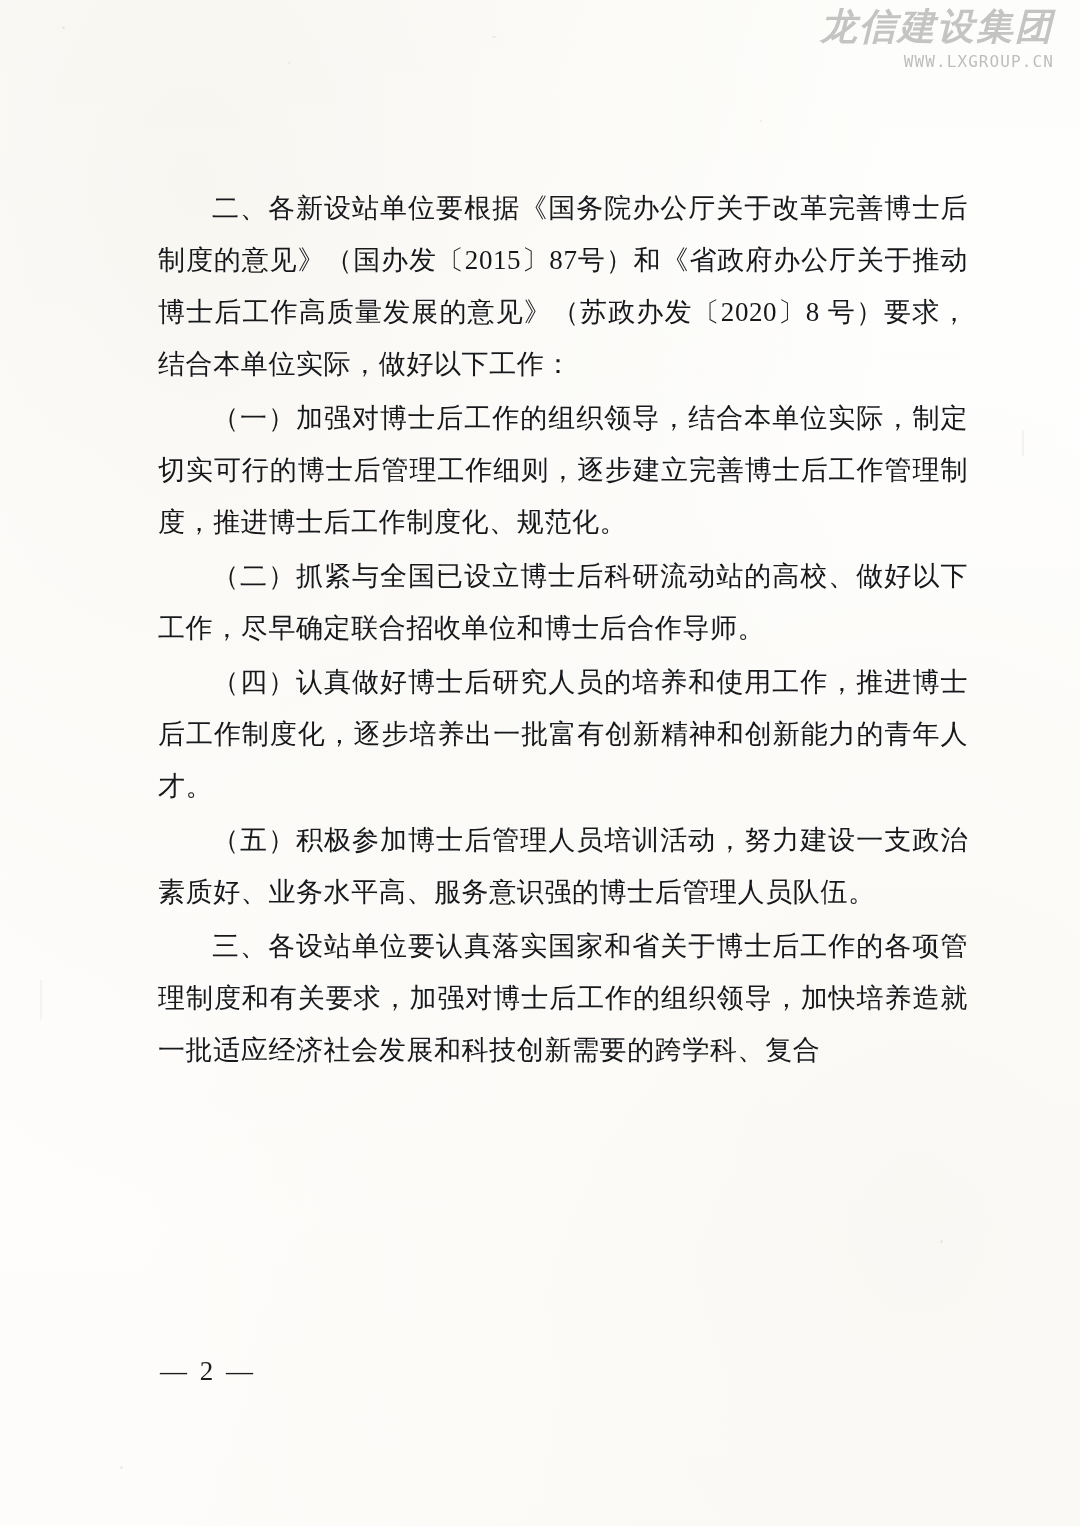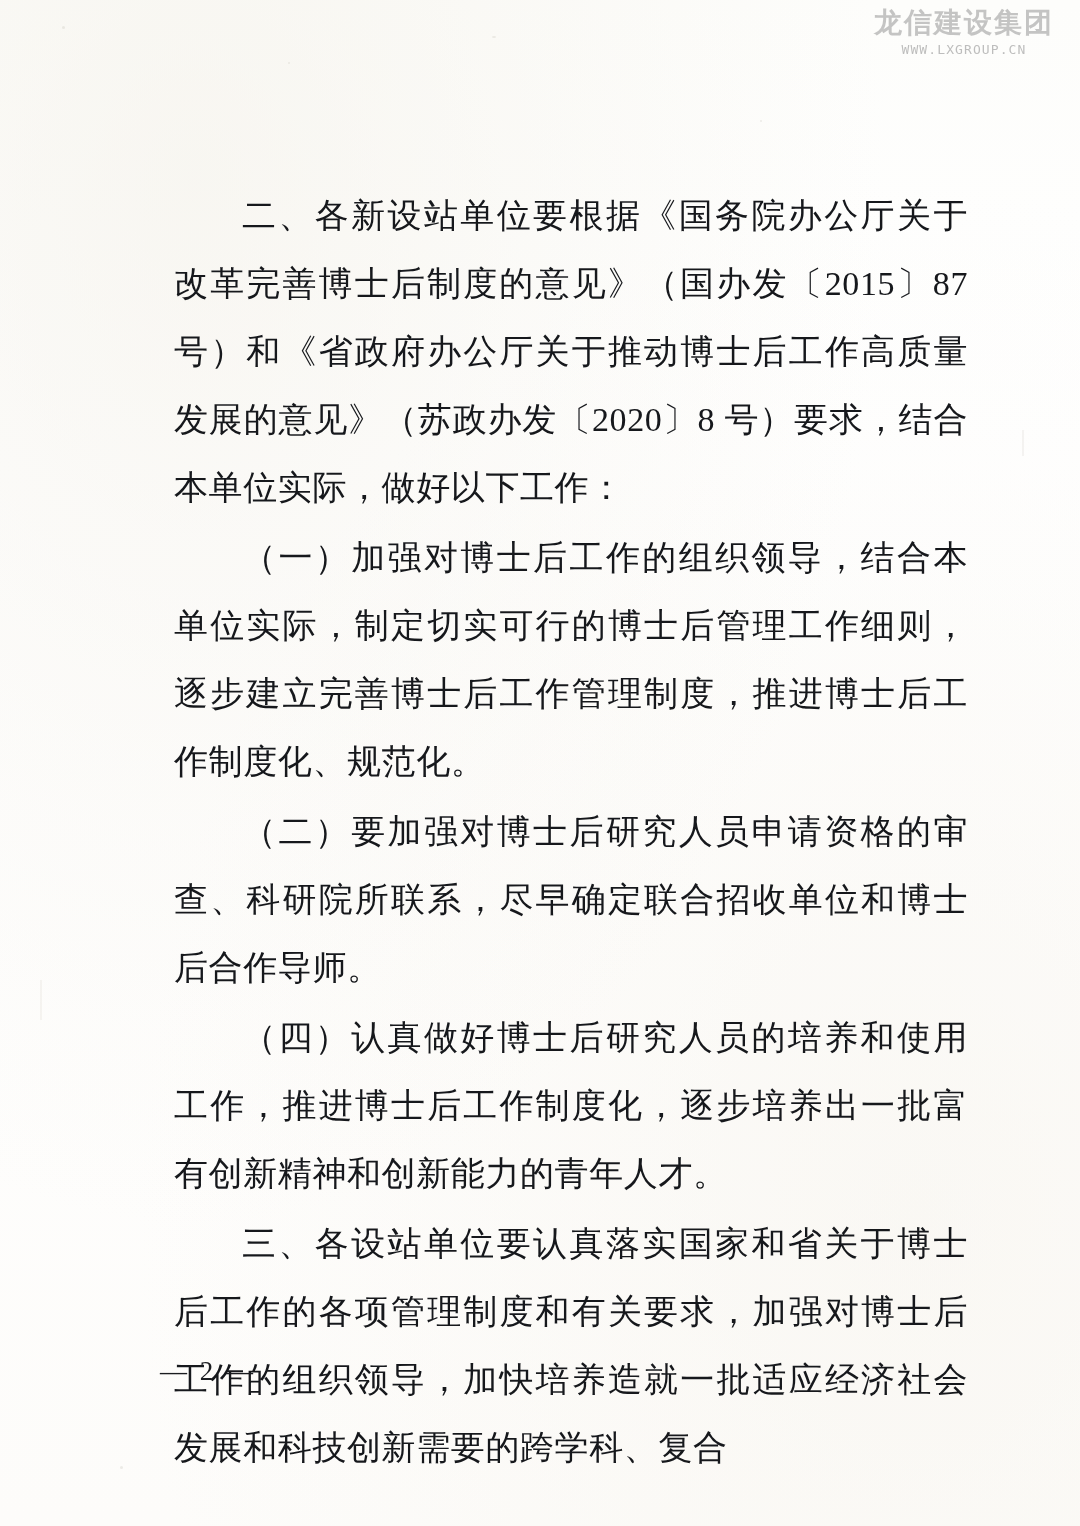--- a/index.html
+++ b/index.html
@@ -43,51 +43,53 @@
   
   #watermark {
     position: absolute;
     right: 26px;
     top: 8px;
     text-align: center;
     user-select: none;
   }
   #watermark .wm-cn {
     font-family: "DejaVu Sans", "Liberation Sans", sans-serif;
-    font-size: 28px;
+    font-size: 37px;
     font-weight: 700;
     letter-spacing: 2px;
     color: rgba(150,150,150,0.55);
     line-height: 1.05;
     white-space: nowrap;
+    font-style: italic;
   }
   #watermark .wm-url {
     font-family: "DejaVu Sans Mono", "Liberation Mono", monospace;
-    font-size: 13px;
+    font-size: 16px;
     letter-spacing: 1.1px;
     color: rgba(150,150,150,0.62);
     margin-top: 5px;
     white-space: nowrap;
+    text-align: right;
   }
 
   
   #doc-body {
     position: absolute;
     left: 158px;
     top: 182px;
     width: 810px;
   }
   .para {
-    font-size: 34px;
-    line-height: 68px;
+    font-size: 27px;
+    line-height: 52px;
     color: #16181c;
     text-align: justify;
     text-justify: inter-ideograph;
     letter-spacing: 0.6px;
-    margin: 0 0 2px 16px;
+    margin: 0 0 2px 0;
     font-family: "Liberation Serif", "DejaVu Serif", serif;
   }
   .para.indent {
     text-indent: 2em;
   }
 
   
   #page-number {
     position: absolute;
     left: 160px;
@@ -113,20 +115,21 @@
   <span class="scan-mark m8"></span>
 
   <div id="watermark">
     <div class="wm-cn">龙信建设集团</div>
     <div class="wm-url">WWW.LXGROUP.CN</div>
   </div>
 
   <div id="doc-body">
     <p class="para indent">二、各新设站单位要根据《国务院办公厅关于改革完善博士后制度的意见》（国办发〔2015〕87号）和《省政府办公厅关于推动博士后工作高质量发展的意见》（苏政办发〔2020〕8 号）要求，结合本单位实际，做好以下工作：</p>
     <p class="para indent">（一）加强对博士后工作的组织领导，结合本单位实际，制定切实可行的博士后管理工作细则，逐步建立完善博士后工作管理制度，推进博士后工作制度化、规范化。</p>
-    <p class="para indent">（二）要加强对博士后研究人员申请资格的审查、科研院所联系，尽早确定联合招收单位和博士后合作导师。</p>
+    <p class="para indent">（二）抓紧与全国已设立博士后科研流动站的高校、做好以下工作，尽早确定联合招收单位和博士后合作导师。</p>
     <p class="para indent">（四）认真做好博士后研究人员的培养和使用工作，推进博士后工作制度化，逐步培养出一批富有创新精神和创新能力的青年人才。</p>
+    <p class="para indent">（五）积极参加博士后管理人员培训活动，努力建设一支政治素质好、业务水平高、服务意识强的博士后管理人员队伍。</p>
     <p class="para indent">三、各设站单位要认真落实国家和省关于博士后工作的各项管理制度和有关要求，加强对博士后工作的组织领导，加快培养造就一批适应经济社会发展和科技创新需要的跨学科、复合</p>
   </div>
 
   <div id="page-number">— 2 —</div>
 
 </div>
 
 </body></html>

